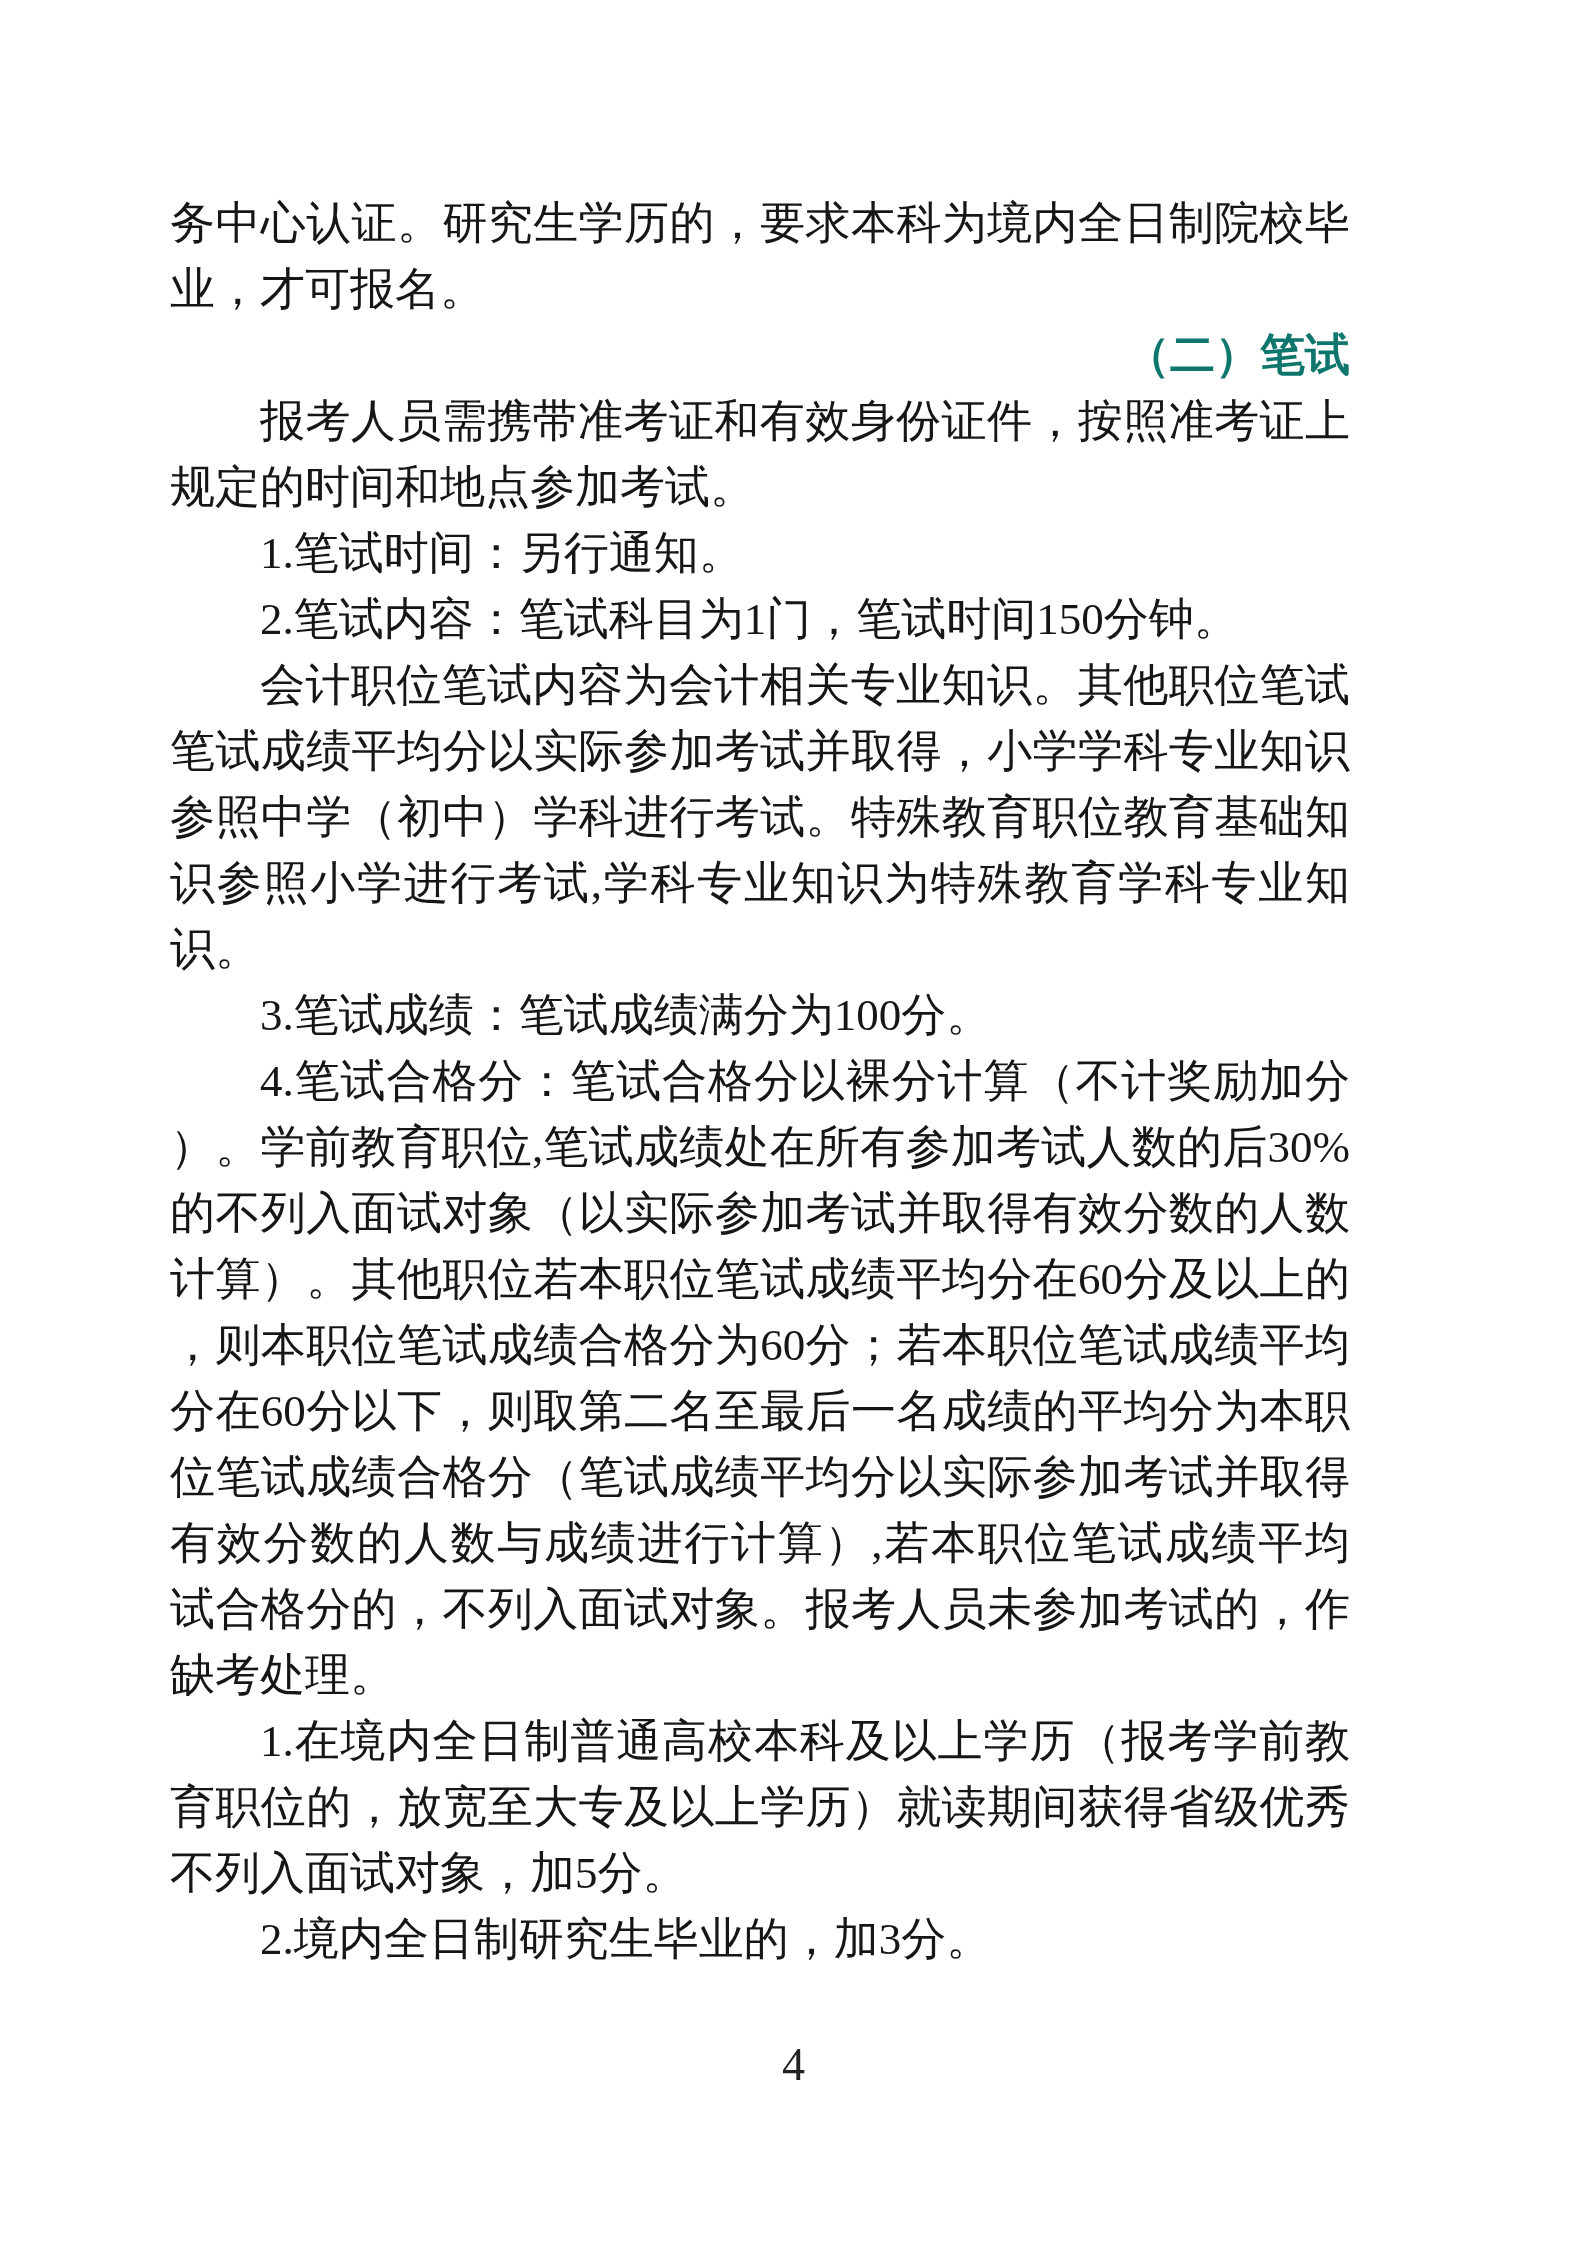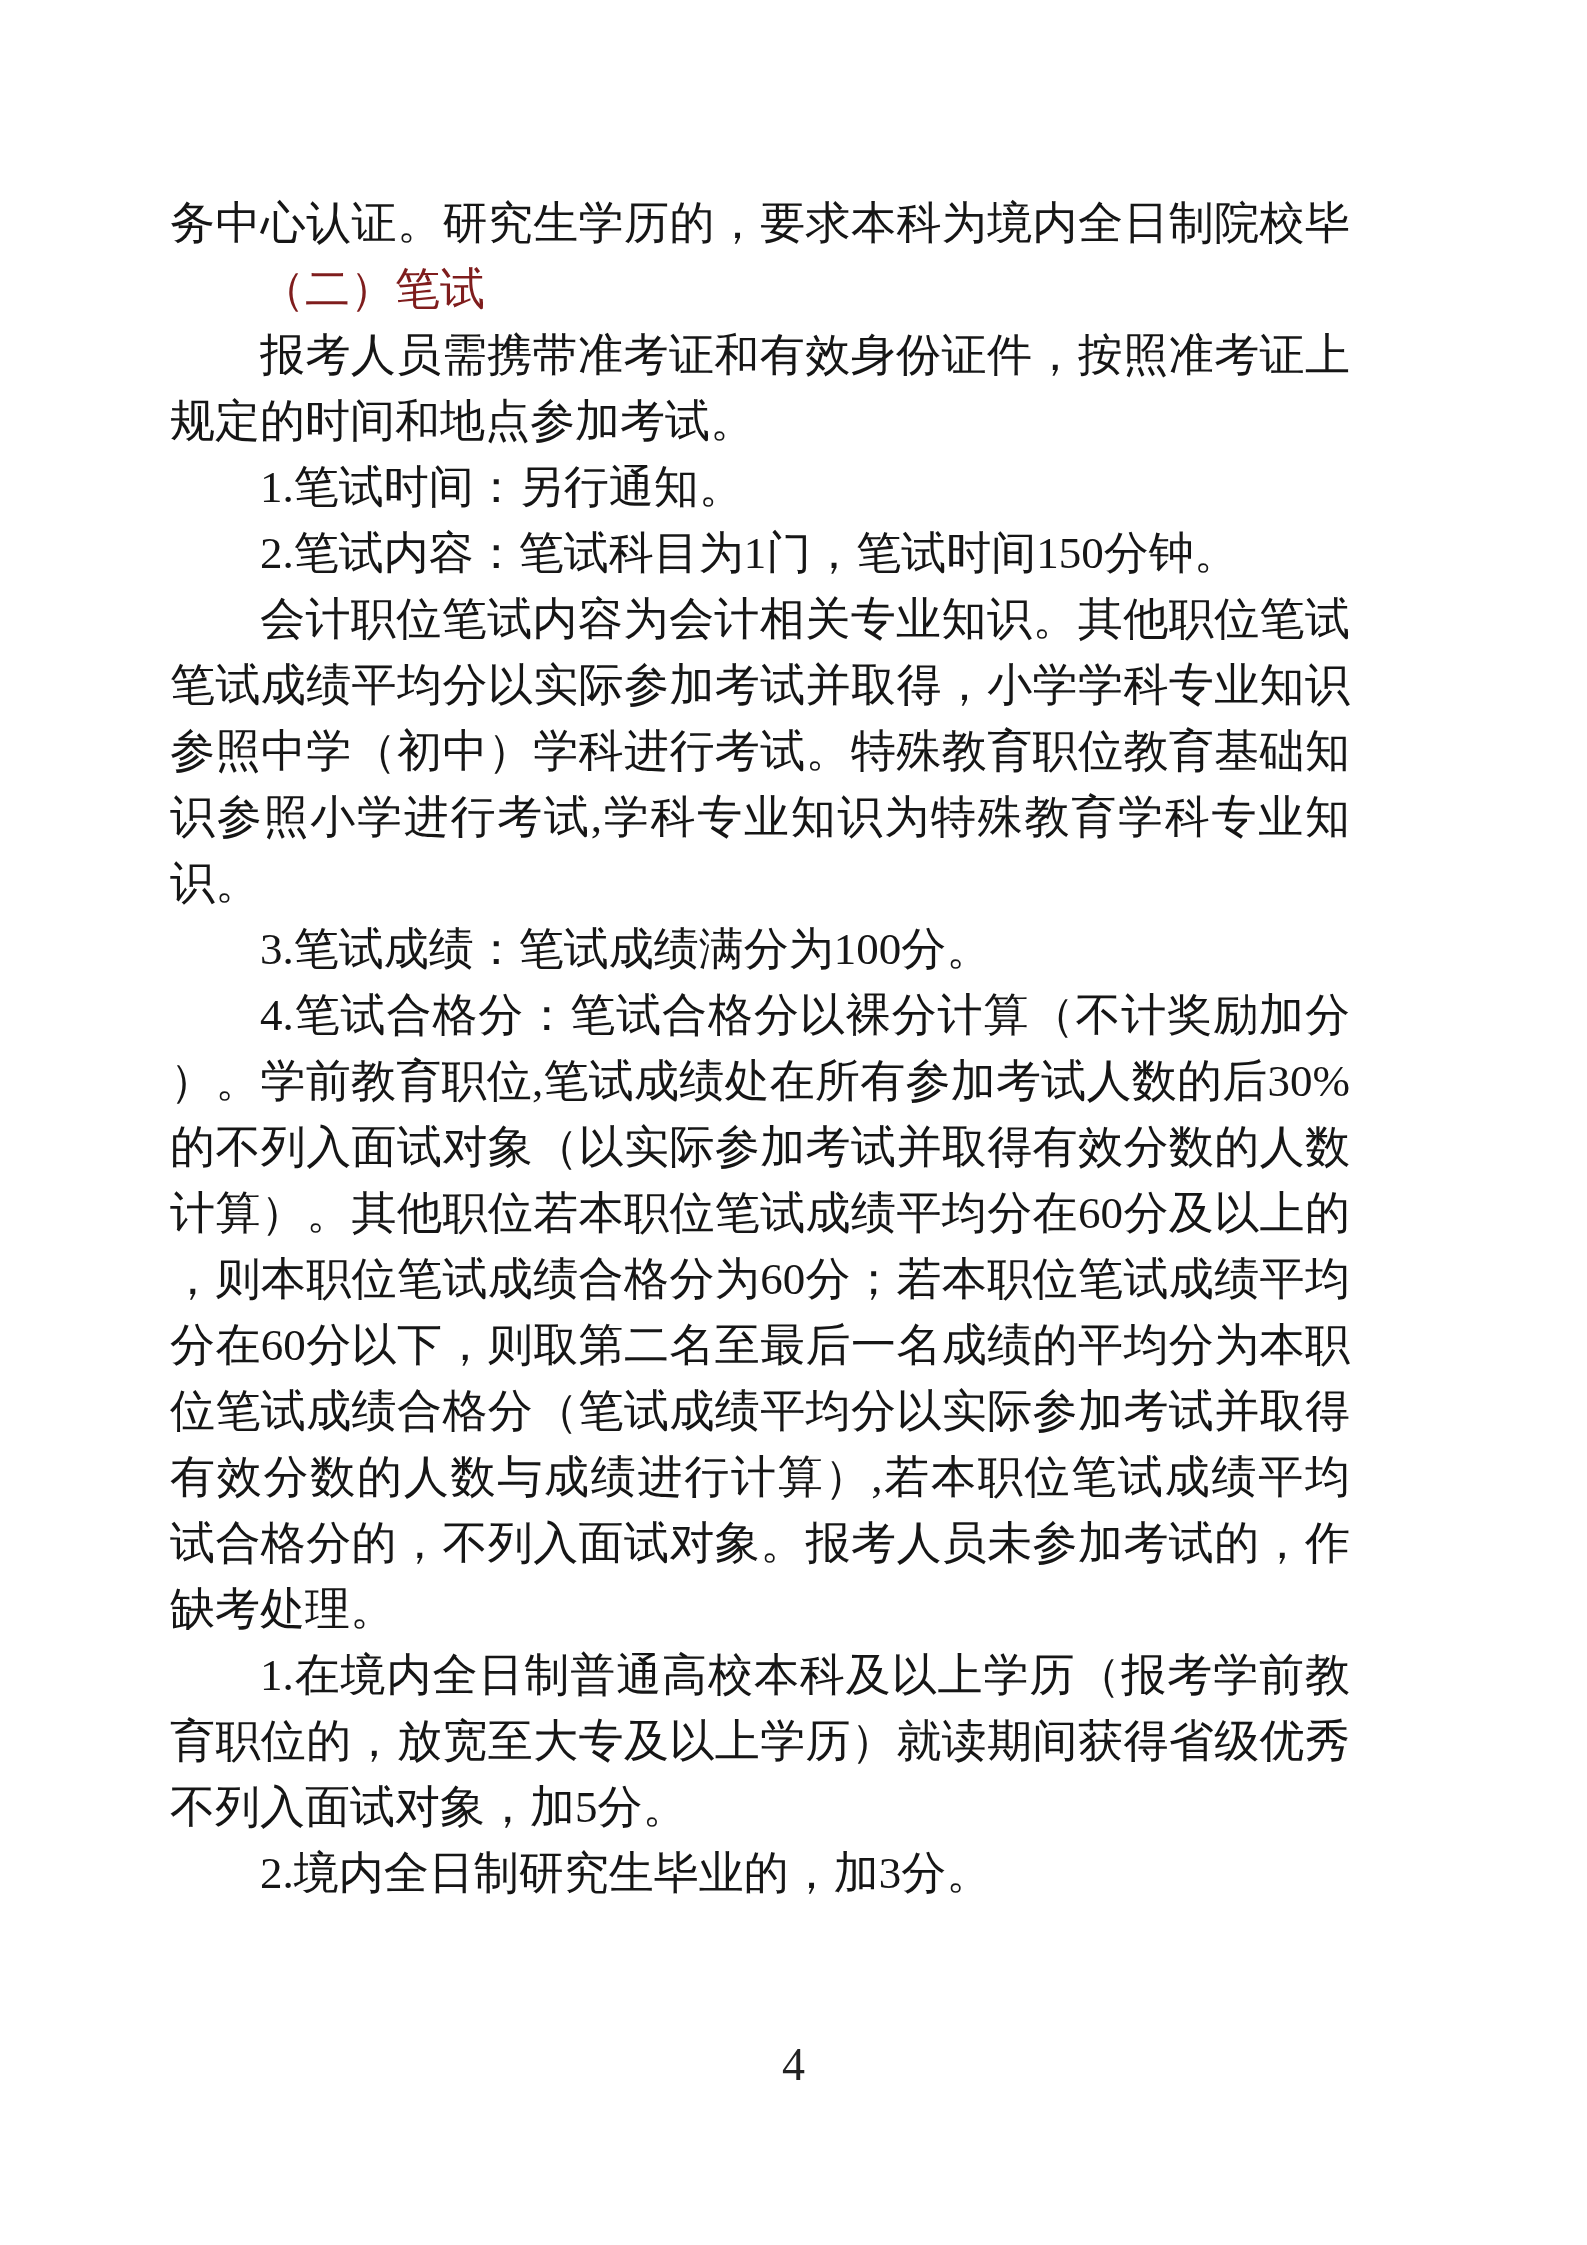--- a/index.html
+++ b/index.html
@@ -30,42 +30,44 @@
     white-space: normal;
   }
   .line.fill {
     text-align: justify;
     text-align-last: justify;
   }
   .line.indent {
     padding-left: 90px;
   }
   .line.heading {
-    font-weight: normal;
-    color: #7f1d1d;
+    font-weight: bold;
+    color: #0f766e;
+    text-align: right;
   }
   .footer {
     position: absolute;
     left: 0;
     top: 2040px;
     width: 1587px;
     text-align: center;
   }
   .pagenum {
     font-size: 46px;
     line-height: 50px;
     color: #222222;
   }
 </style>
 </head>
 <body>
 
 <div class="page">
   <div class="content" id="document-lines">
       <div class="line fill">务中心认证。研究生学历的，要求本科为境内全日制院校毕</div>
+      <div class="line">业，才可报名。</div>
       <div class="line heading indent">（二）笔试</div>
       <div class="line indent fill">报考人员需携带准考证和有效身份证件，按照准考证上</div>
       <div class="line">规定的时间和地点参加考试。</div>
       <div class="line indent">1.笔试时间：另行通知。</div>
       <div class="line indent">2.笔试内容：笔试科目为1门，笔试时间150分钟。</div>
       <div class="line indent fill">会计职位笔试内容为会计相关专业知识。其他职位笔试</div>
       <div class="line fill">笔试成绩平均分以实际参加考试并取得，小学学科专业知识</div>
       <div class="line fill">参照中学（初中）学科进行考试。特殊教育职位教育基础知</div>
       <div class="line fill">识参照小学进行考试,学科专业知识为特殊教育学科专业知</div>
       <div class="line">识。</div>

